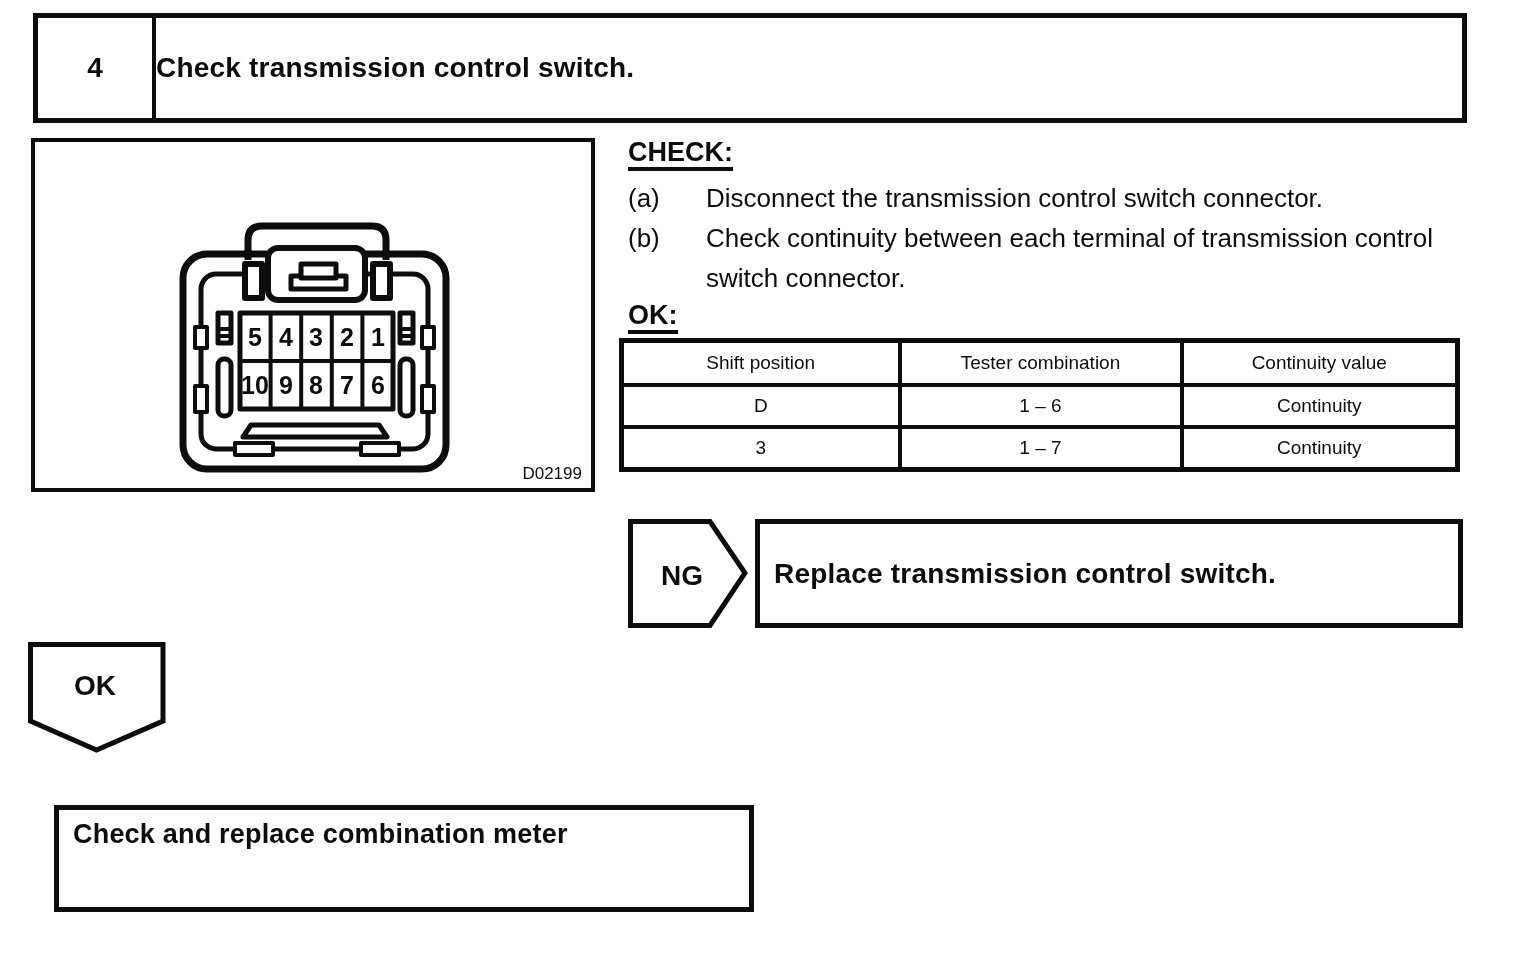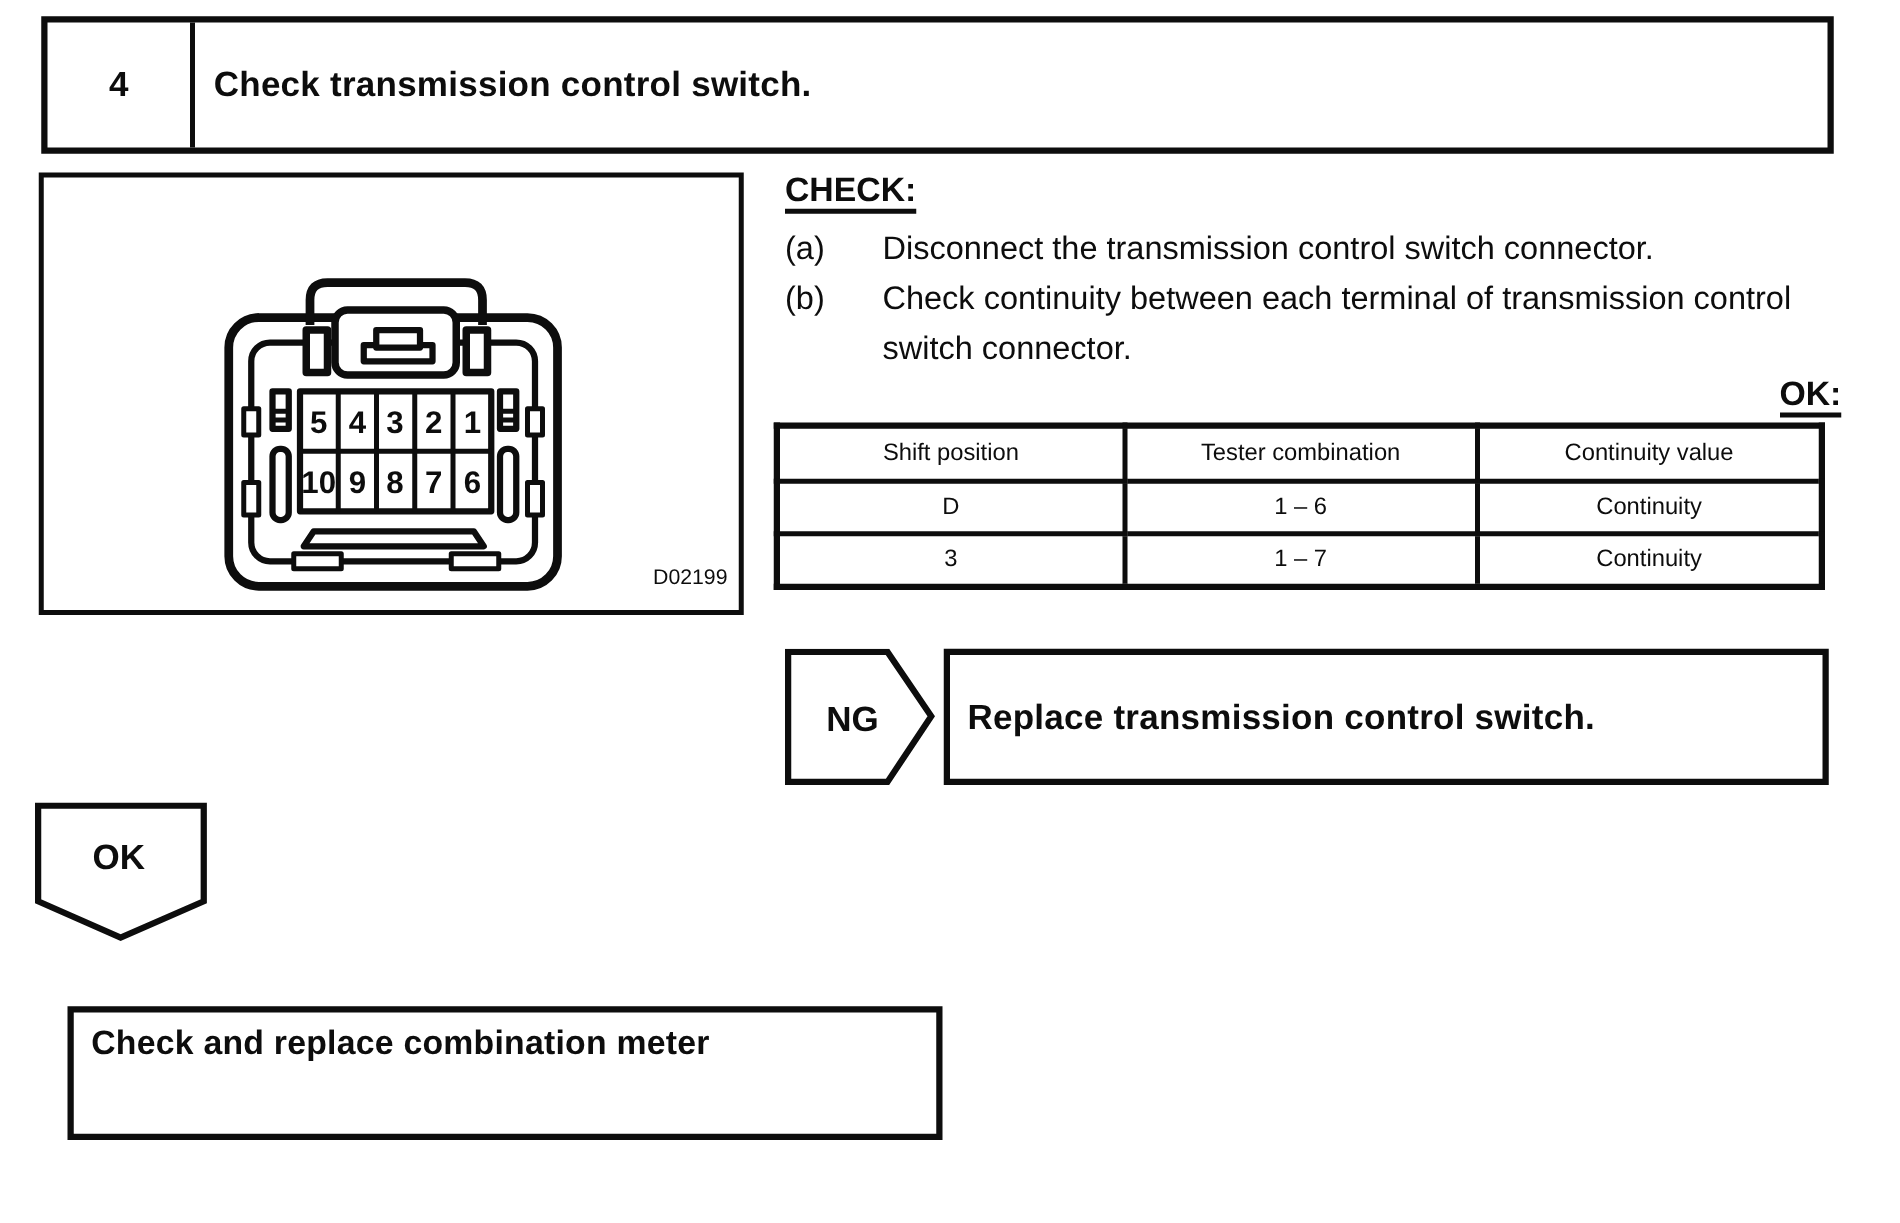--- a/index.html
+++ b/index.html
@@ -6,38 +6,38 @@
   body{
     width:1520px;height:978px;position:relative;background:#ffffff;
     font-family:"Liberation Sans", sans-serif;color:#0d0d0d;overflow:hidden;
   }
   .abs{position:absolute;box-sizing:border-box;}
 
   
   .step-header{left:33px;top:13px;width:1434px;height:110px;border:5px solid #0d0d0d;display:flex;}
   .step-number-cell{width:114px;border-right:4px solid #0d0d0d;display:flex;align-items:center;justify-content:center;
     font-weight:bold;font-size:28px;}
-  .step-title-cell{flex:1;display:flex;align-items:center;padding-left:15px;font-weight:bold;font-size:28px;letter-spacing:.2px;}
+  .step-title-cell{flex:1;display:flex;align-items:center;font-weight:bold;font-size:28px;letter-spacing:.2px;}
 
   
   .figure-box{left:31px;top:138px;width:564px;height:354px;border:4px solid #0d0d0d;}
-  .figure-code{position:absolute;right:9px;bottom:16px;font-size:17px;}
+  .figure-code{position:absolute;right:9px;bottom:4px;font-size:17px;}
   .connector-svg{position:absolute;left:138px;top:74px;}
   .connector-svg *{vector-effect:none;}
   .pin-num{font-family:"Liberation Sans",sans-serif;font-weight:bold;font-size:25px;fill:#0d0d0d;}
 
   
   .check-block{left:628px;top:137px;width:845px;}
   .sec-heading{display:inline-block;font-weight:bold;font-size:27px;border-bottom:4px solid #0d0d0d;
     padding-bottom:0;line-height:30px;}
   .check-list{margin-top:7px;}
   .check-item{display:flex;font-size:26px;line-height:40px;}
   .check-item-label{width:78px;flex-shrink:0;}
   .check-item-text{flex:1;}
-  .ok-heading-wrap{margin-top:2px;text-align:right;}
+  .ok-heading-wrap{margin-top:2px;}
 
   
   table.ok-table{left:619px;top:338px;width:836px;border-collapse:collapse;table-layout:fixed;
     border:5px solid #0d0d0d;position:absolute;}
   table.ok-table th, table.ok-table td{border:4px solid #0d0d0d;text-align:center;vertical-align:middle;
     font-size:19px;font-weight:normal;padding:0;}
   table.ok-table th{height:40px;}
   table.ok-table td{height:38px;}
 
   

